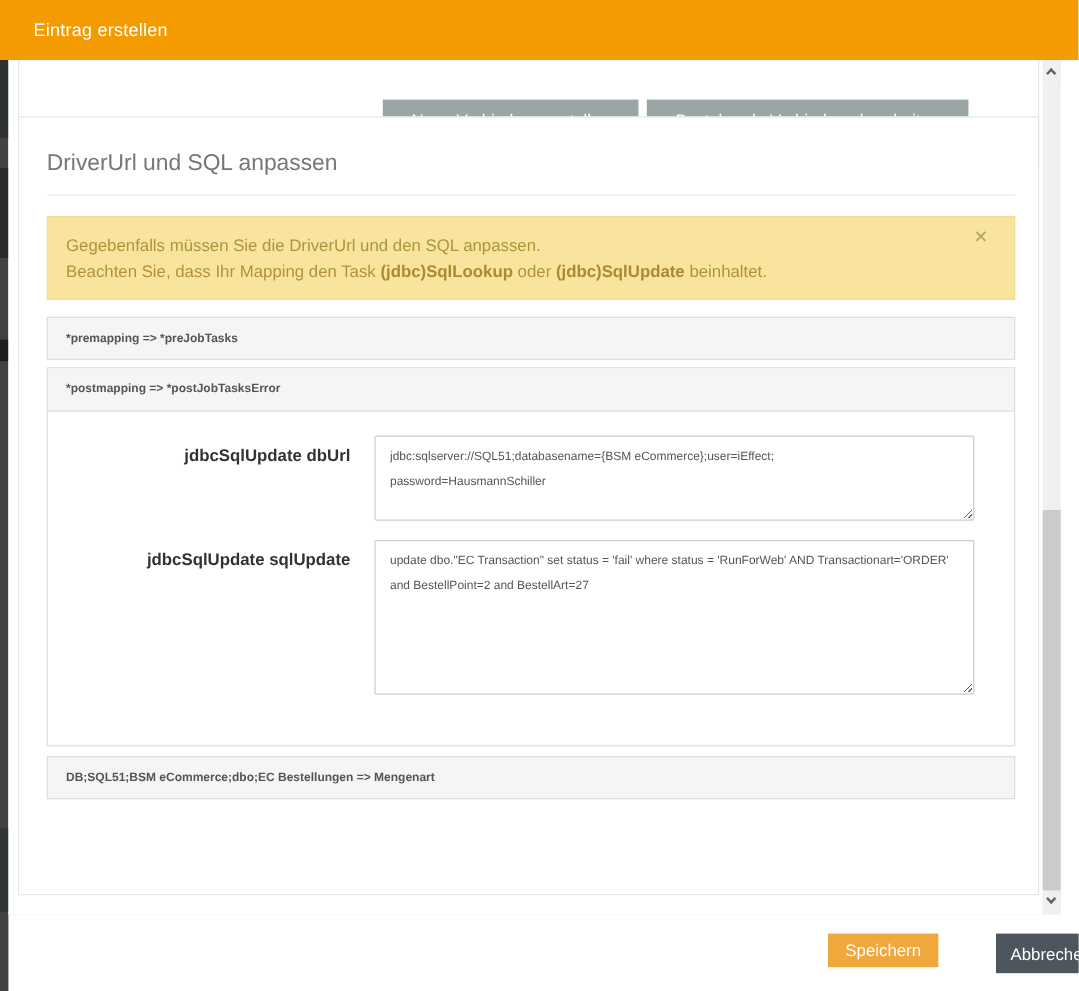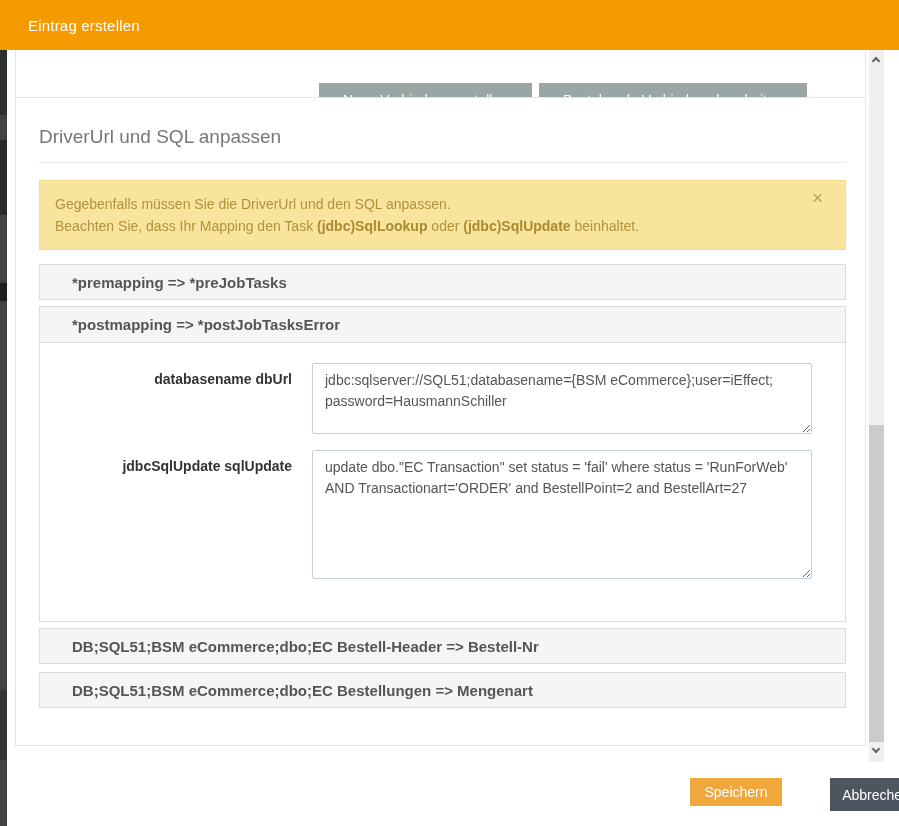--- a/index.html
+++ b/index.html
@@ -36,33 +36,33 @@
 
   
   .alert { position:relative; margin-top:17px; width:807px; background:#f8e49d; border:1px solid #f4dd8d;
     padding:12px 40px 12px 15px; color:#b2923c; font-size:14px; line-height:22px; }
   .alert b { font-weight:700; color:#ab8b30; }
   .alert-close { position:absolute; right:22px; top:7px; color:#b3a35f; font-size:19px; line-height:19px;
     cursor:pointer; background:none; border:none; font-family:inherit; }
 
   
   .acc-header { width:807px; height:36px; background:#f5f5f5; border:1px solid #ddd;
-    display:flex; align-items:center; padding-left:32px; cursor:pointer;
-    font-weight:700; font-size:15px; color:#555; }
+    display:flex; align-items:center; padding-left:15px; cursor:pointer;
+    font-weight:700; font-size:10px; color:#555; }
   .acc-1 { margin-top:14px; }
   .acc-expanded { margin-top:6px; width:807px; border:1px solid #ddd; background:#fff; }
   .acc-expanded .acc-header { border:none; border-bottom:1px solid #ddd; width:805px; }
   .acc-body { padding:20px 0 42px 0; }
 
   .form-row { display:flex; margin-top:0; }
   .form-row + .form-row { margin-top:16px; }
   .form-label { flex:0 0 272px; text-align:right; padding-right:20px; padding-top:8px;
     font-weight:700; font-size:14px; color:#333; }
   .ta { width:500px; border:1px solid #c3ced9; border-radius:2px; color:#555;
-    font-family:inherit; font-size:14px; line-height:21px; padding:6px 12px;
+    font-family:inherit; font-size:10px; line-height:21px; padding:6px 12px;
     resize:both; outline:none; background:#fff; }
   .ta-1 { height:71px; }
   .ta-2 { height:129px; }
 
   .acc-3 { margin-top:6px; }
   .acc-4 { margin-top:8px; }
 
   
   .scrollbar { position:absolute; left:862px; top:0; width:15px; height:712px; background:#f0f0f0; z-index:20; }
   .sb-btn { position:absolute; left:0; width:15px; height:20px; background:#f0f0f0; cursor:pointer; }
@@ -115,32 +115,31 @@
           <div>Gegebenfalls müssen Sie die DriverUrl und den SQL anpassen.</div>
           <div><span>Beachten Sie, dass Ihr Mapping den Task </span><b>(jdbc)SqlLookup</b><span> oder </span><b>(jdbc)SqlUpdate</b><span> beinhaltet.</span></div>
         </div>
 
         <div class="acc-header acc-1">*premapping =&gt; *preJobTasks</div>
 
         <div class="acc-expanded">
           <div class="acc-header">*postmapping =&gt; *postJobTasksError</div>
           <div class="acc-body">
             <div class="form-row">
-              <label class="form-label">databasename dbUrl</label>
+              <label class="form-label">jdbcSqlUpdate dbUrl</label>
               <textarea class="ta ta-1" spellcheck="false" style="">jdbc:sqlserver://SQL51;databasename={BSM eCommerce};user=iEffect;
 password=HausmannSchiller</textarea>
             </div>
             <div class="form-row">
               <label class="form-label">jdbcSqlUpdate sqlUpdate</label>
               <textarea class="ta ta-2" spellcheck="false" style="">update dbo."EC Transaction" set status = 'fail' where status = 'RunForWeb' AND Transactionart='ORDER' and BestellPoint=2 and BestellArt=27</textarea>
             </div>
           </div>
         </div>
 
-        <div class="acc-header acc-3">DB;SQL51;BSM eCommerce;dbo;EC Bestell-Header =&gt; Bestell-Nr</div>
         <div class="acc-header acc-4">DB;SQL51;BSM eCommerce;dbo;EC Bestellungen =&gt; Mengenart</div>
 
       </div>
     </div>
 
     <div class="scrollbar">
       <div class="sb-btn sb-up">
         <span class="chev"></span>
       </div>
       <div class="sb-thumb"></div>

